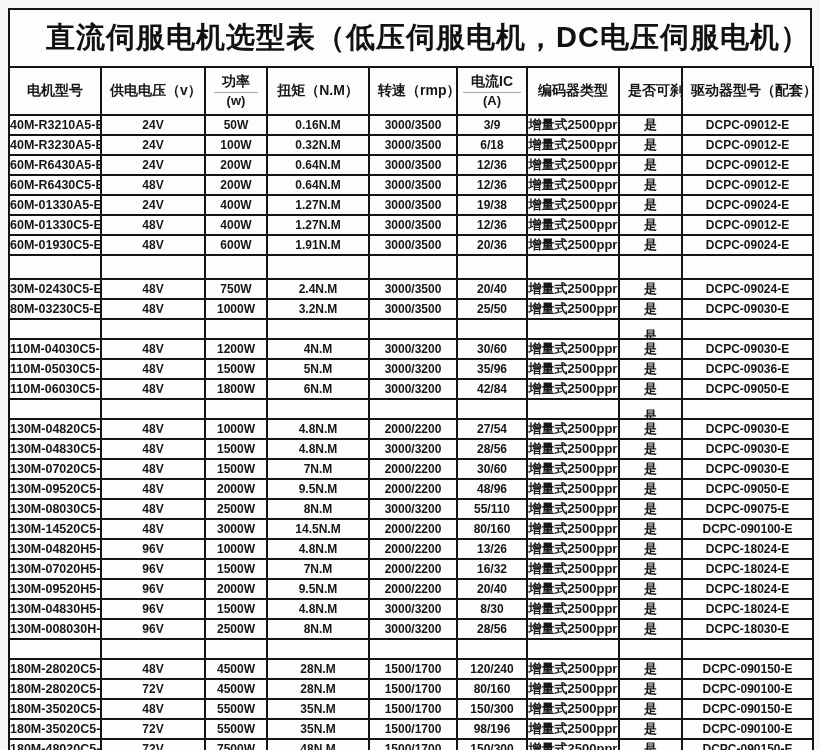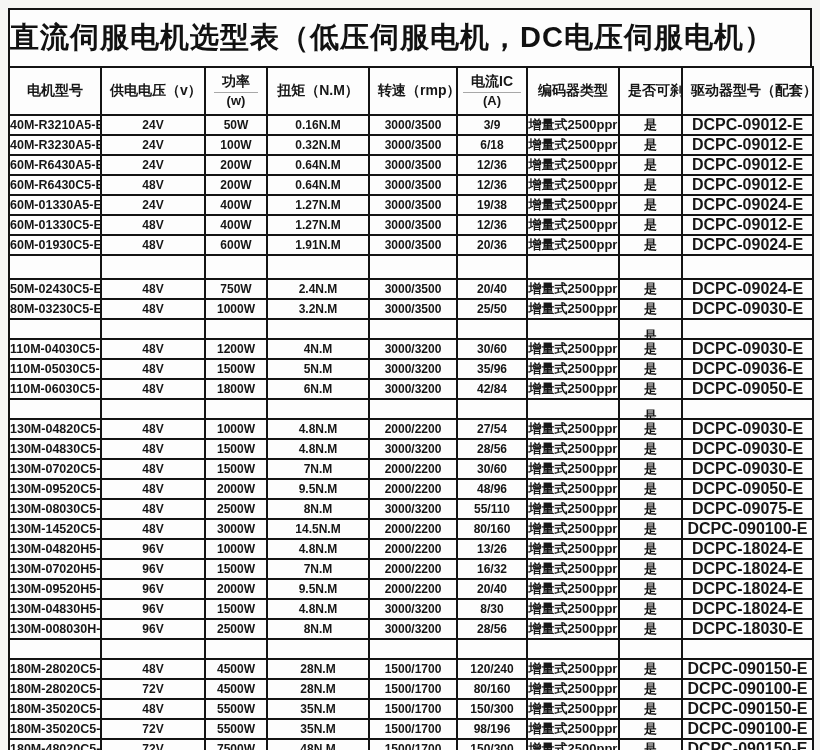--- a/index.html
+++ b/index.html
@@ -8,21 +8,21 @@
     overflow: hidden;
     background: #f6f6f4;
     font-family: "Liberation Sans", "DejaVu Sans", sans-serif;
   }
   .sheet { position: absolute; left: 8px; top: 8px; }
 
   .title-box {
     width: 800px; height: 56px;
     border: 2px solid #141414;
     background: #fdfdfd;
-    display: flex; align-items: center; justify-content: flex-start;
+    display: flex; align-items: center; justify-content: flex-end;
   }
   .title-text {
     font-size: 29px; font-weight: bold; color: #111;
     letter-spacing: 1px; white-space: nowrap;
   }
 
   table {
     border-collapse: collapse;
     table-layout: fixed;
     width: 804px;
@@ -42,21 +42,21 @@
   thead th { height: 46px; font-size: 14px; line-height: 1.25; }
   th .hline1 { display: inline-block; padding: 0 8px 1px 8px; }
   th.two-line .hline1 { border-bottom: 1px solid #a8a8a8; }
   th .hline2 { display: block; font-size: 13px; }
 
   tbody tr.data-row { height: 17px; }
   tbody td { font-size: 12px; }
   td.col-model  { font-size: 12.5px; margin-left: 36px; }
   td.col-encoder{ font-size: 13px; }
   td.col-brake  { font-size: 13px; }
-  td.col-driver { font-size: 16px; }
+  td.col-driver { font-size: 12px; }
 
   .brake-offset { display: inline-block; transform: translateY(7px); }
 </style>
 </head>
 <body>
 
 <div class="sheet">
   <div class="title-box">
     <span class="title-text">直流伺服电机选型表（低压伺服电机，DC电压伺服电机）</span>
   </div>
@@ -168,21 +168,21 @@
           <td class="col-voltage"></td>
           <td class="col-power"></td>
           <td class="col-torque"></td>
           <td class="col-speed"></td>
           <td class="col-current"></td>
           <td class="col-encoder"></td>
           <td class="col-brake"></td>
           <td class="col-driver"></td>
         </tr>
         <tr class="data-row">
-          <td class="col-model"><span>50M-02430C5-E</span></td>
+          <td class="col-model"><span>30M-02430C5-E</span></td>
           <td class="col-voltage"><span>48V</span></td>
           <td class="col-power"><span>750W</span></td>
           <td class="col-torque"><span>2.4N.M</span></td>
           <td class="col-speed"><span>3000/3500</span></td>
           <td class="col-current"><span>20/40</span></td>
           <td class="col-encoder"><span>增量式2500ppr</span></td>
           <td class="col-brake"><span>是</span></td>
           <td class="col-driver"><span>DCPC-09024-E</span></td>
         </tr>
         <tr class="data-row">

